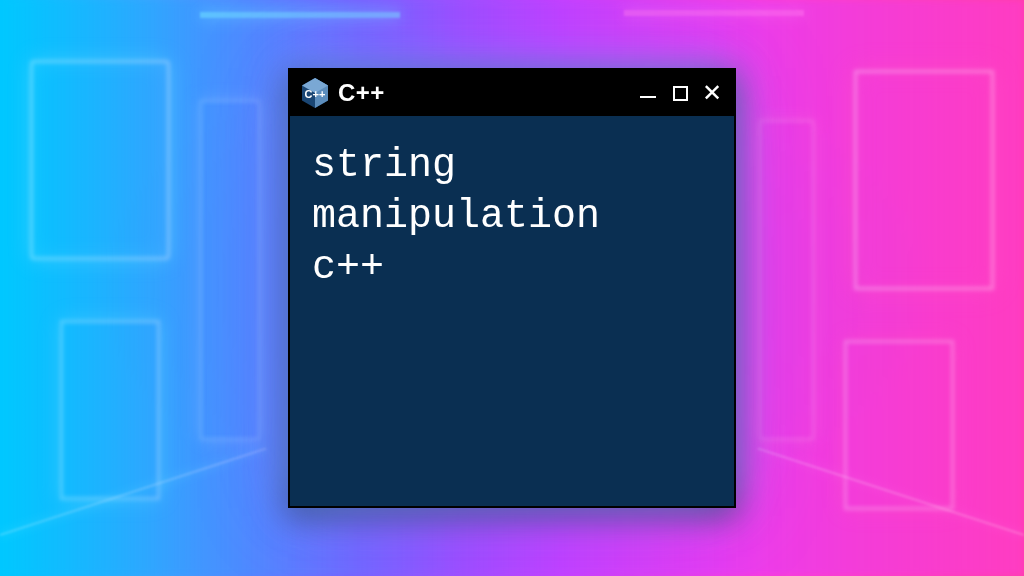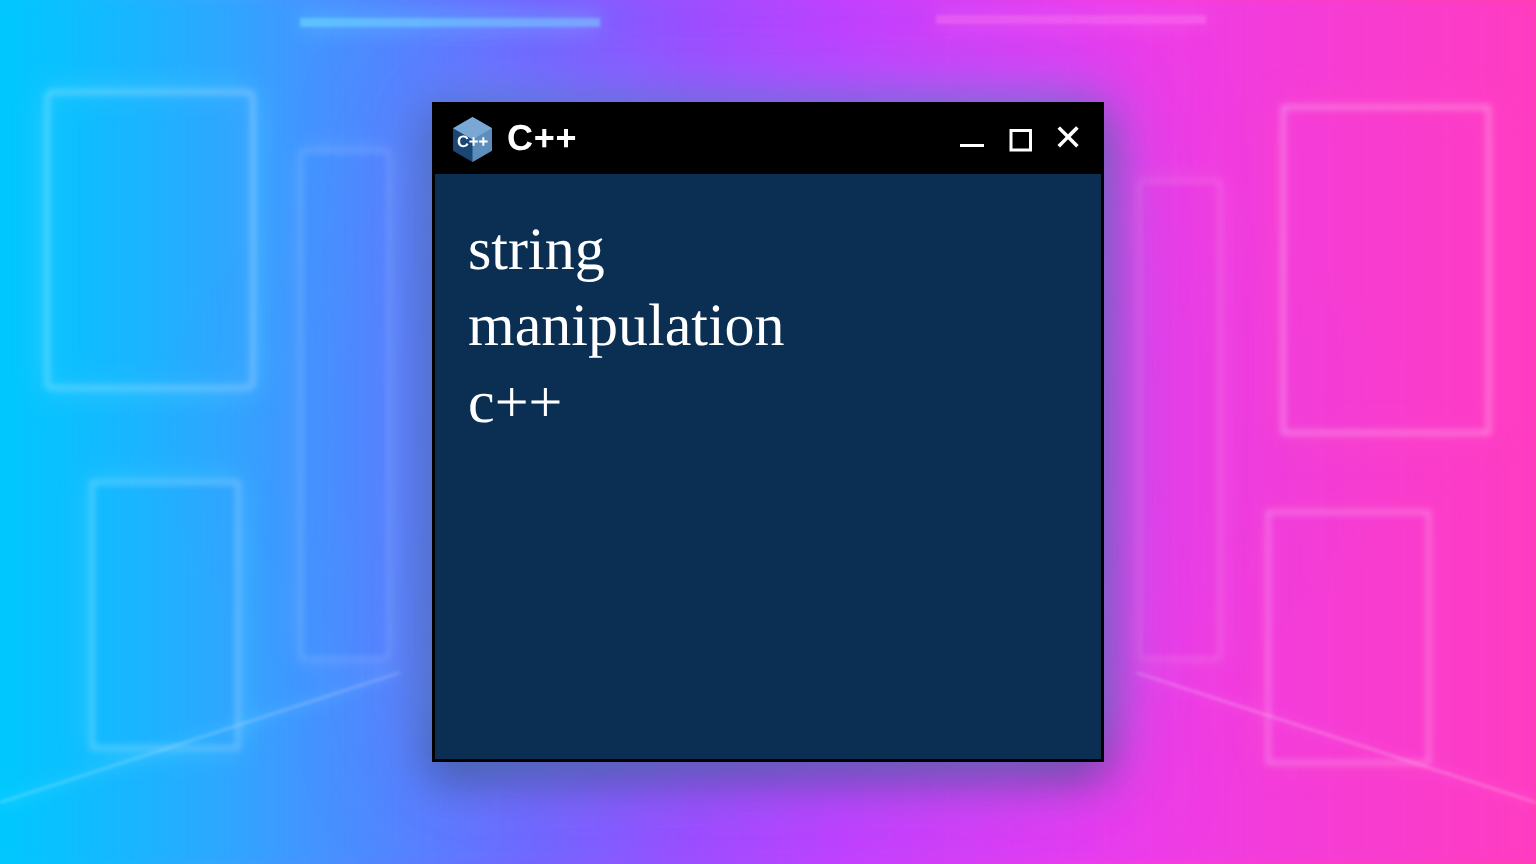--- a/index.html
+++ b/index.html
@@ -238,21 +238,21 @@
     
     .close-x {
       font-size: 24px;
       font-weight: 300;
       line-height: 0.6;
     }
     
     .content {
       padding: 24px 22px;
       color: #fff;
-      font-family: Liberation Serif, serif;
+      font-family: Liberation Mono, monospace;
       font-size: 40px;
       line-height: 1.28;
       letter-spacing: 0px;
       white-space: pre-line;
     }
   </style>
 </head>
 <body>
 
 <div class="bg-overlay"></div>

